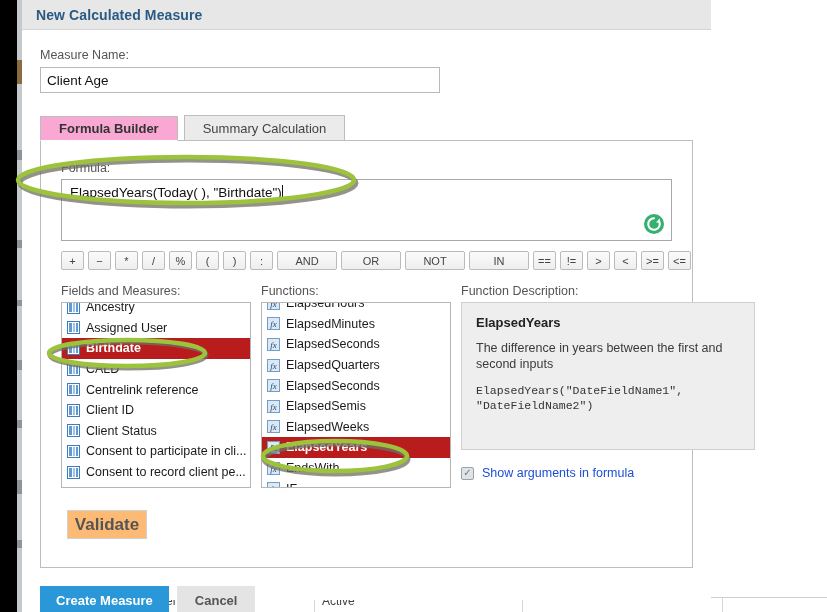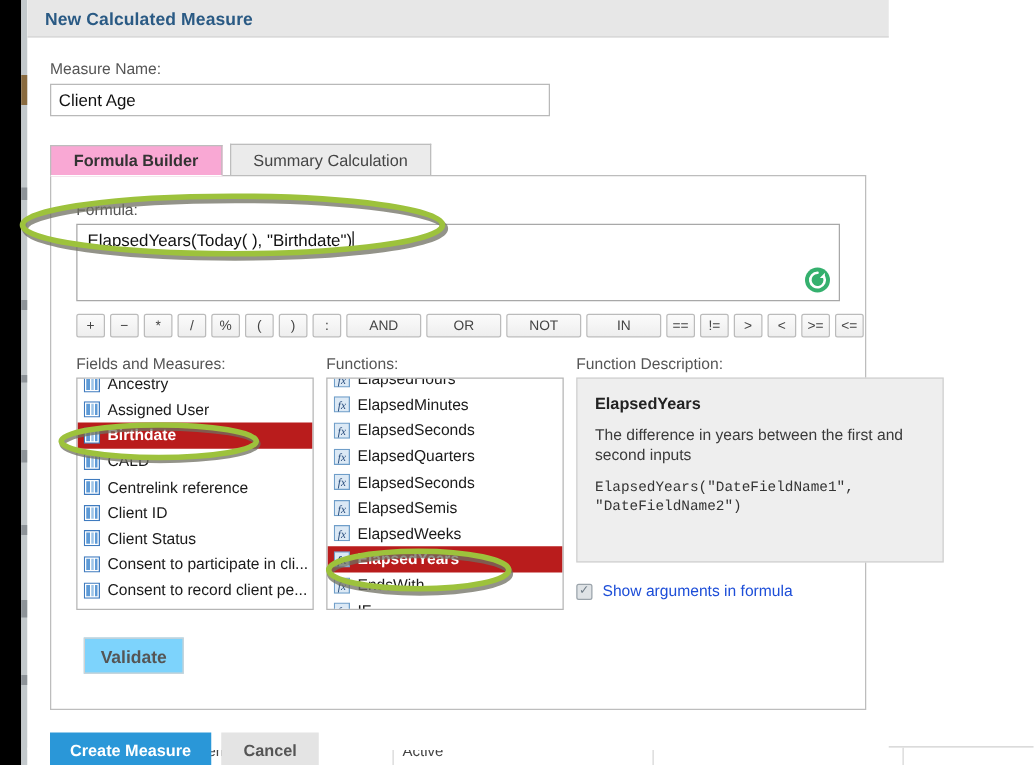--- a/index.html
+++ b/index.html
@@ -100,22 +100,22 @@
   #desc-sig{font-family:"Liberation Mono","DejaVu Sans Mono",monospace;
     font-size:11.5px;color:#333;line-height:15px;margin-top:11px;white-space:pre-line;}
   #show-args-row{display:flex;align-items:center;margin-top:16px;gap:8px;}
   #show-args-check{width:13px;height:13px;border:1px solid #9aa3aa;background:#dfe3e6;
     border-radius:2px;display:flex;align-items:center;justify-content:center;box-sizing:border-box;}
   #show-args-label{font-size:12.5px;color:#1d4ed8;}
 
   
   #validate-btn{
     margin:22px 0 0 10px;width:78px;height:27px;
-    background:#7dd3fc;border:1px solid #d2d2d2;color:#555;
-    font-size:14px;font-weight:bold;font-family:inherit;
+    background:#fdba74;border:1px solid #d2d2d2;color:#555;
+    font-size:17px;font-weight:bold;font-family:inherit;
     display:flex;align-items:center;justify-content:center;
   }
 
   
   #footer{display:flex;align-items:center;gap:8px;padding:18px 0 0 18px;}
   #create-btn{background:#2a97d8;color:#fff;font-weight:bold;font-size:13px;
     border:none;height:28px;padding:0 16px;font-family:inherit;
     display:flex;align-items:center;justify-content:center;}
   #cancel-btn{background:#e4e4e4;color:#555;font-weight:bold;font-size:13px;
     border:none;height:28px;padding:0 18px;font-family:inherit;

